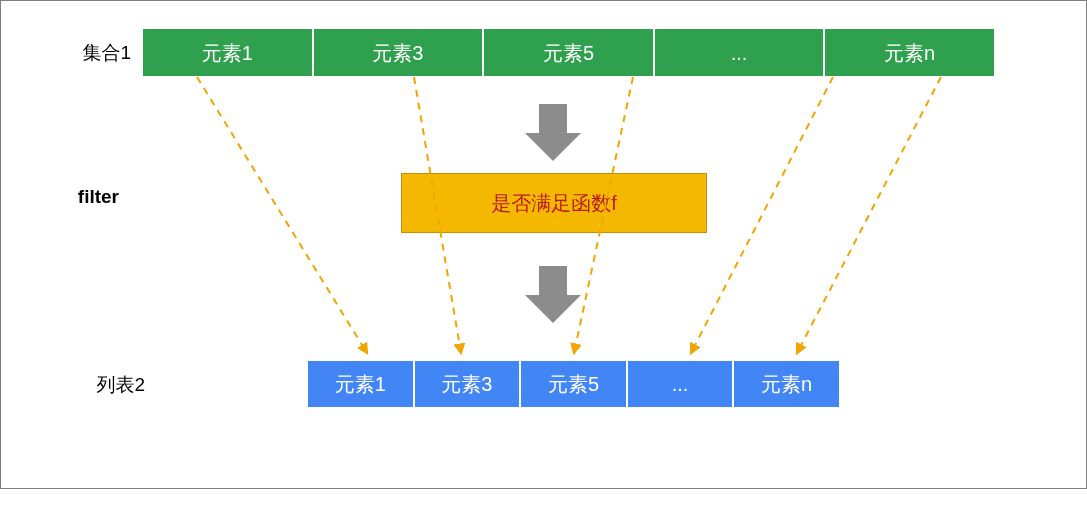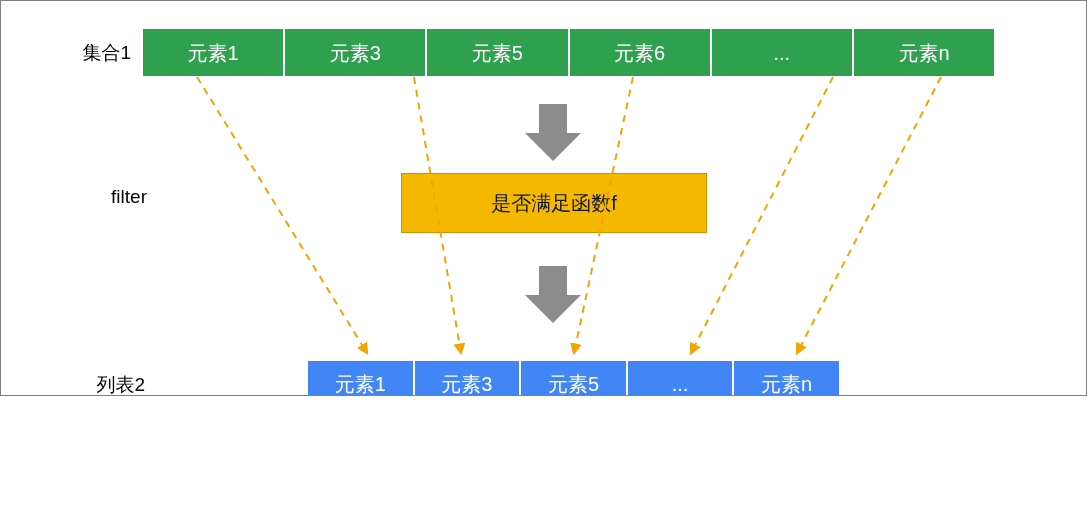--- a/index.html
+++ b/index.html
@@ -6,21 +6,21 @@
     margin: 0;
     padding: 0;
     background: #ffffff;
   }
   body {
     font-family: "Liberation Sans", "DejaVu Sans", sans-serif;
   }
   #canvas {
     position: relative;
     width: 1087px;
-    height: 396px;
+    height: 489px;
     background: #ffffff;
     border: 1px solid #7f7f7f;
     box-sizing: border-box;
     overflow: hidden;
   }
   .row-label {
     position: absolute;
     font-size: 19px;
     color: #000000;
     white-space: nowrap;
@@ -76,50 +76,49 @@
     left: 400px;
     top: 172px;
     width: 306px;
     height: 60px;
     background: #f5b800;
     border: 1px solid #c69100;
     box-sizing: border-box;
     display: flex;
     align-items: center;
     justify-content: center;
-    color: #0f172a;
+    color: #b91c1c;
     font-size: 20px;
     line-height: 1;
   }
   
   #overlay {
     position: absolute;
     left: 0;
     top: 0;
     width: 1085px;
     height: 503px;
     pointer-events: none;
   }
 </style>
 </head>
 <body>
 
 <div id="canvas">
 
   <div class="row-label" id="label-collection" style="left:50px; top:42px; width:80px;">集合1</div>
 
-  <div class="row-label" id="label-filter" style="left:66px; top:186px; width:80px;">filter</div>
+  <div class="row-label" id="label-filter" style="left:38px; top:186px; width:80px;font-weight:bold;">filter</div>
 
   <div class="row-label" id="label-list" style="left:64px; top:374px; width:80px;">列表2</div>
 
   <div class="cell-row" id="collection-row">
     <div class="cell">元素1</div>
     <div class="cell">元素3</div>
     <div class="cell">元素5</div>
-    <div class="cell">元素6</div>
     <div class="cell">...</div>
     <div class="cell">元素n</div>
   </div>
 
   <div id="filter-box">
     <span>是否满足函数f</span>
   </div>
 
   <div class="cell-row" id="list-row">
     <div class="cell">元素1</div>

